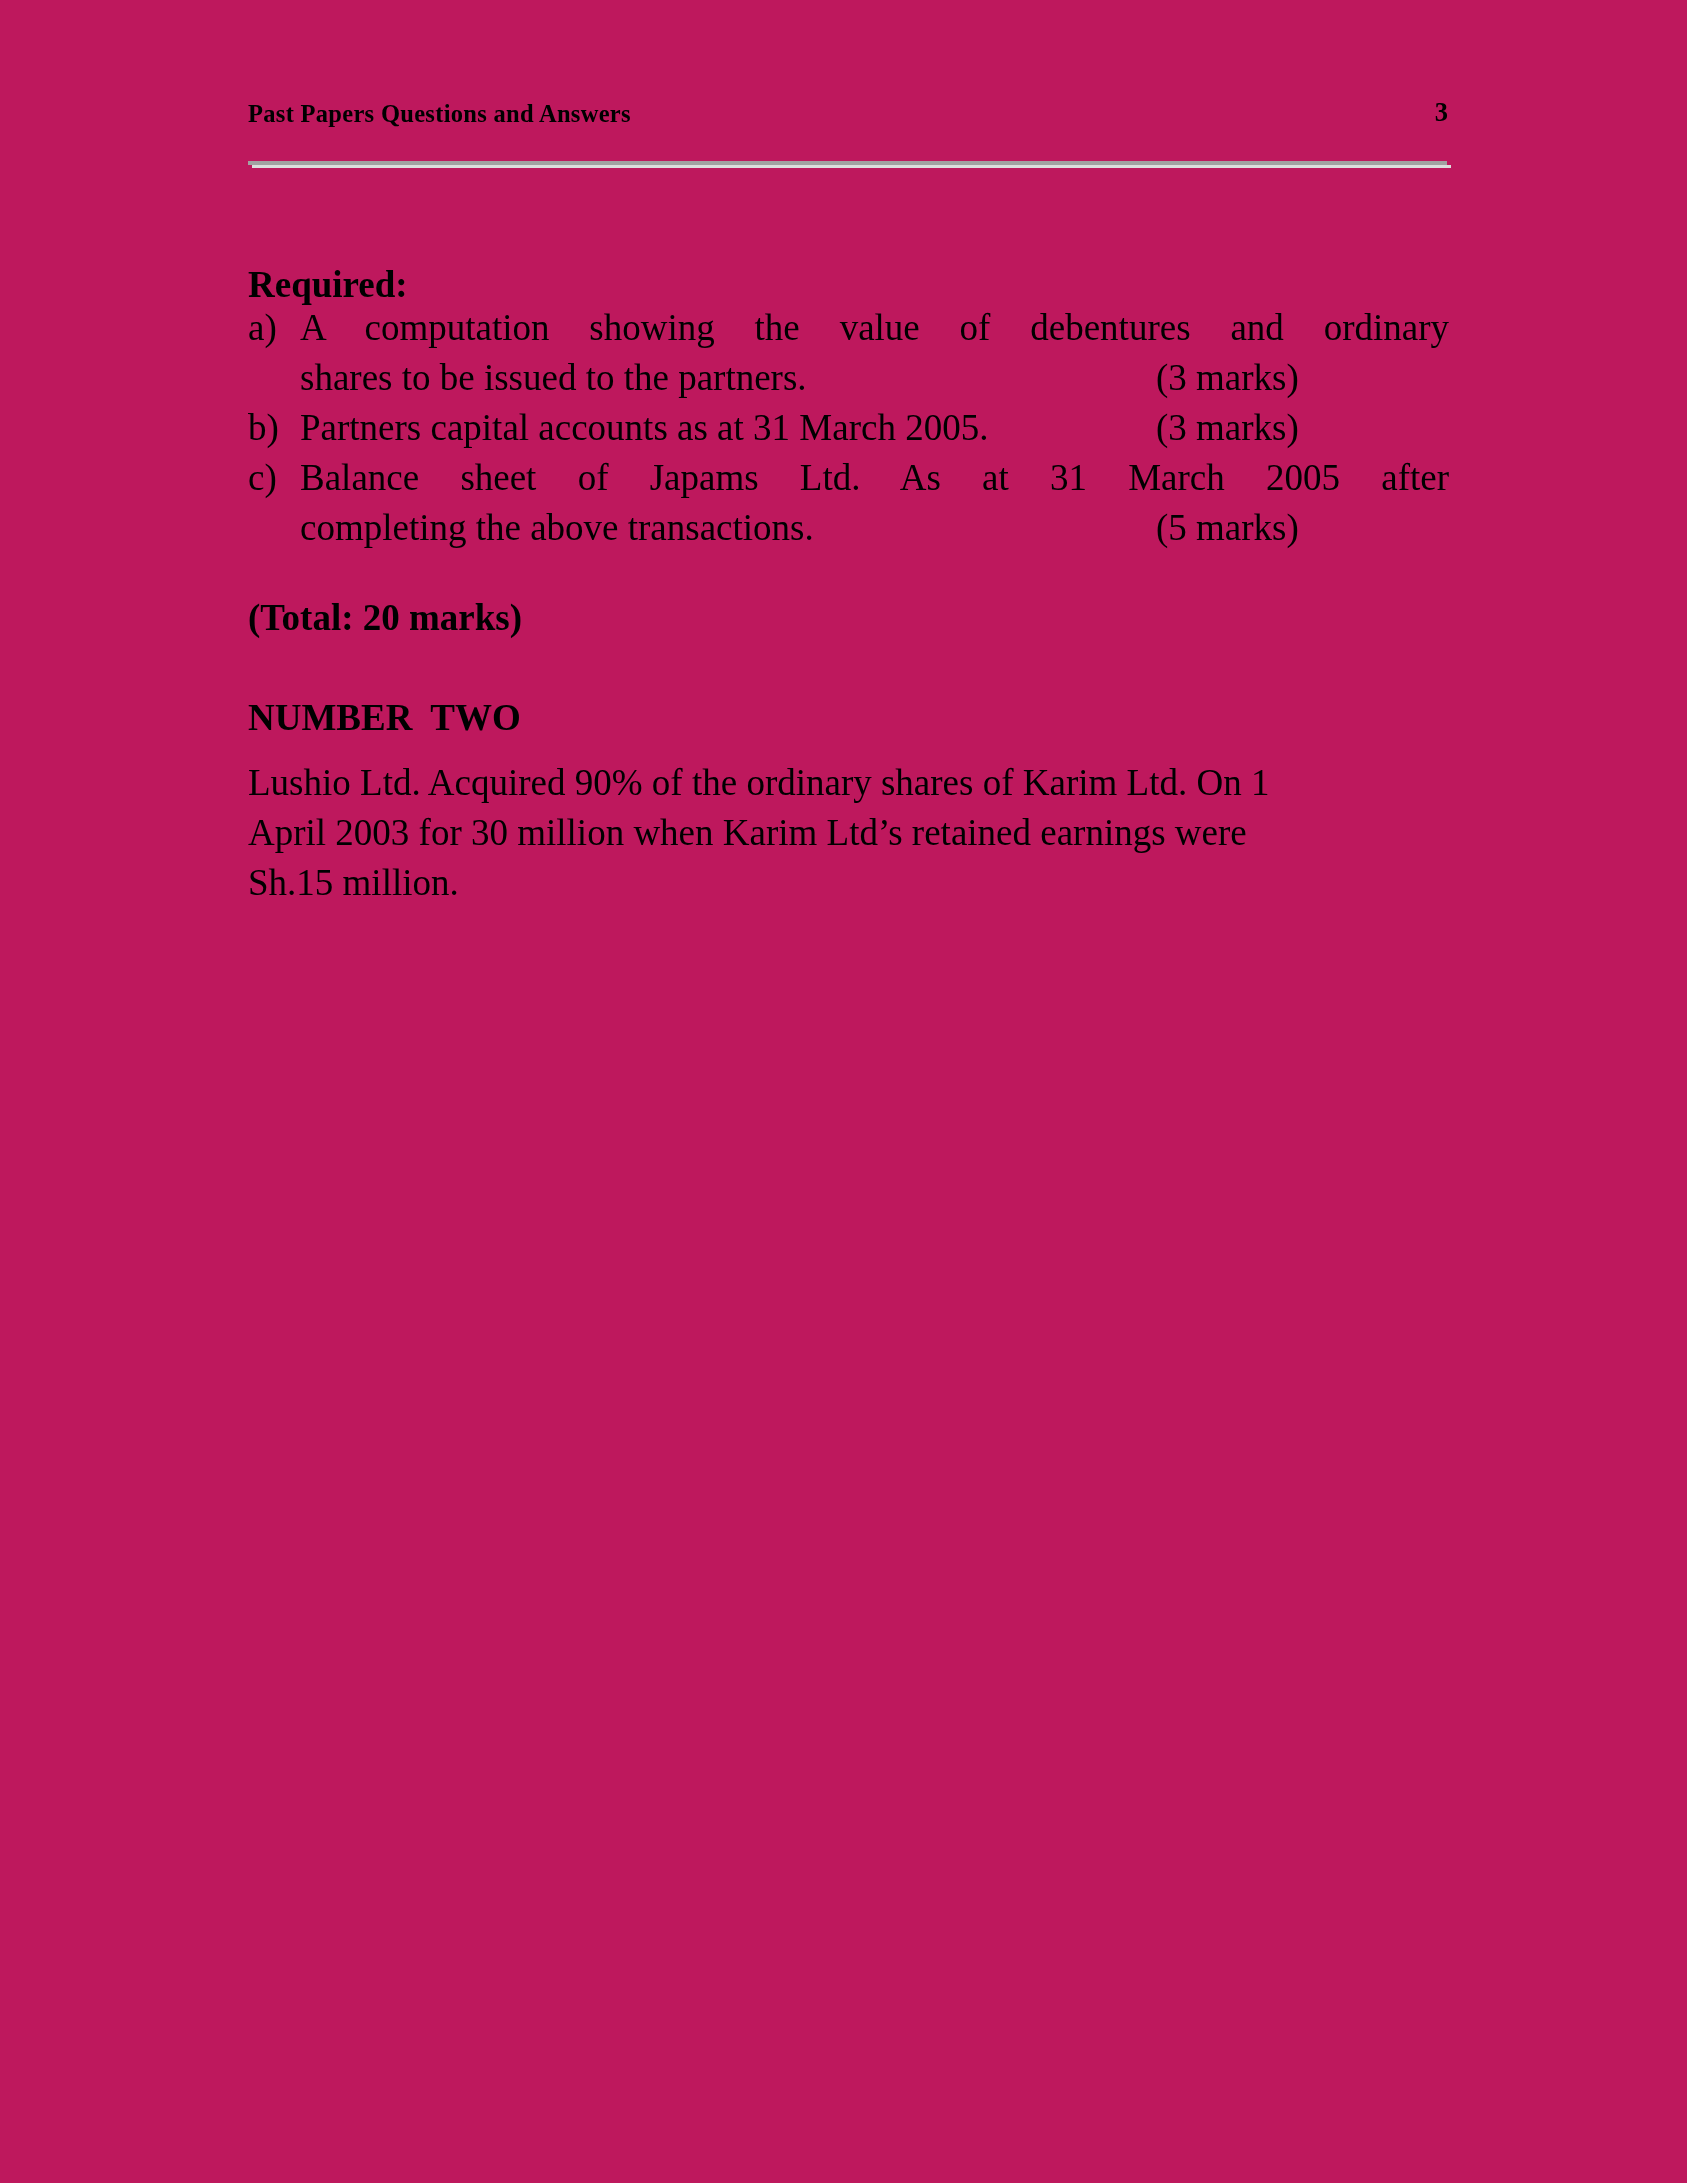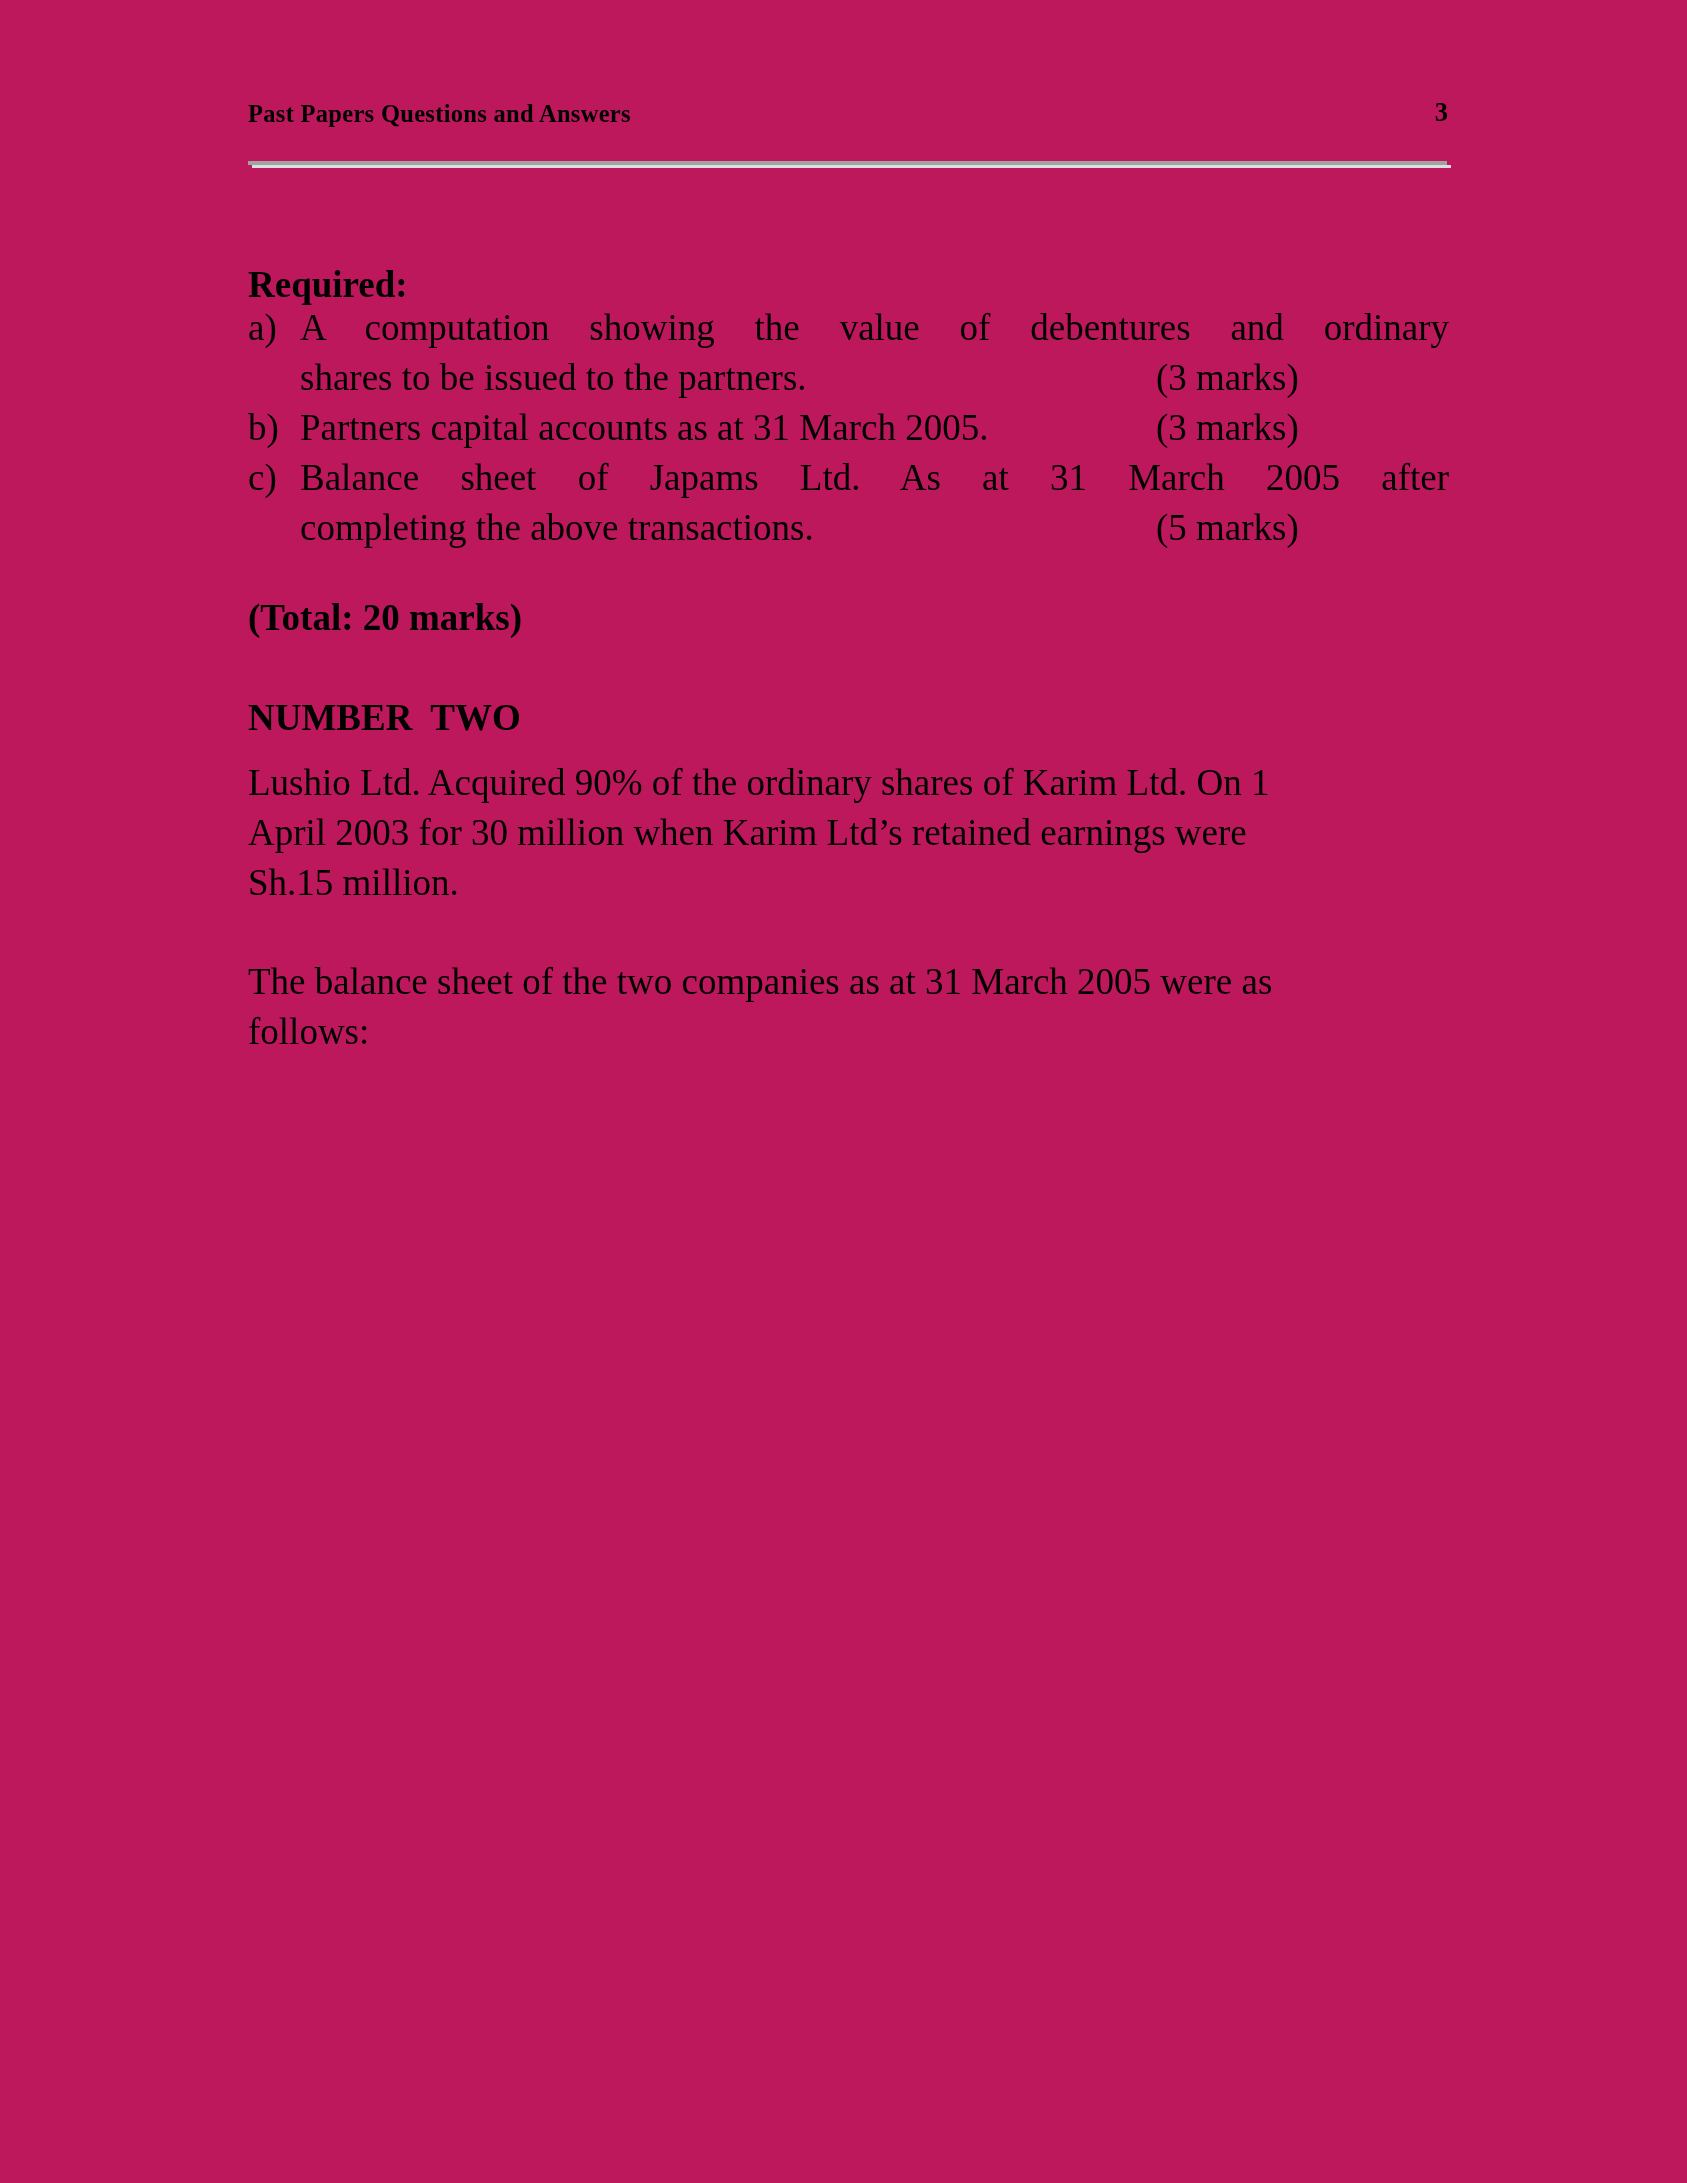--- a/index.html
+++ b/index.html
@@ -135,19 +135,15 @@
   <div class="block bold total-line">(Total: 20 marks)</div>
 
   <div class="block bold sec-heading">NUMBER  TWO</div>
 
   <div class="block para-1">
     <div class="line">Lushio Ltd. Acquired 90% of the ordinary shares of Karim Ltd. On 1</div>
     <div class="line">April 2003 for 30 million when Karim Ltd’s retained earnings were</div>
     <div class="line">Sh.15 million.</div>
   </div>
 
-  <div class="block para-2">
-    <div class="line">The balance sheet of the two companies as at 31 March 2005 were as</div>
-    <div class="line">follows:</div>
-  </div>
 
 </div>
 
 
 </body></html>

